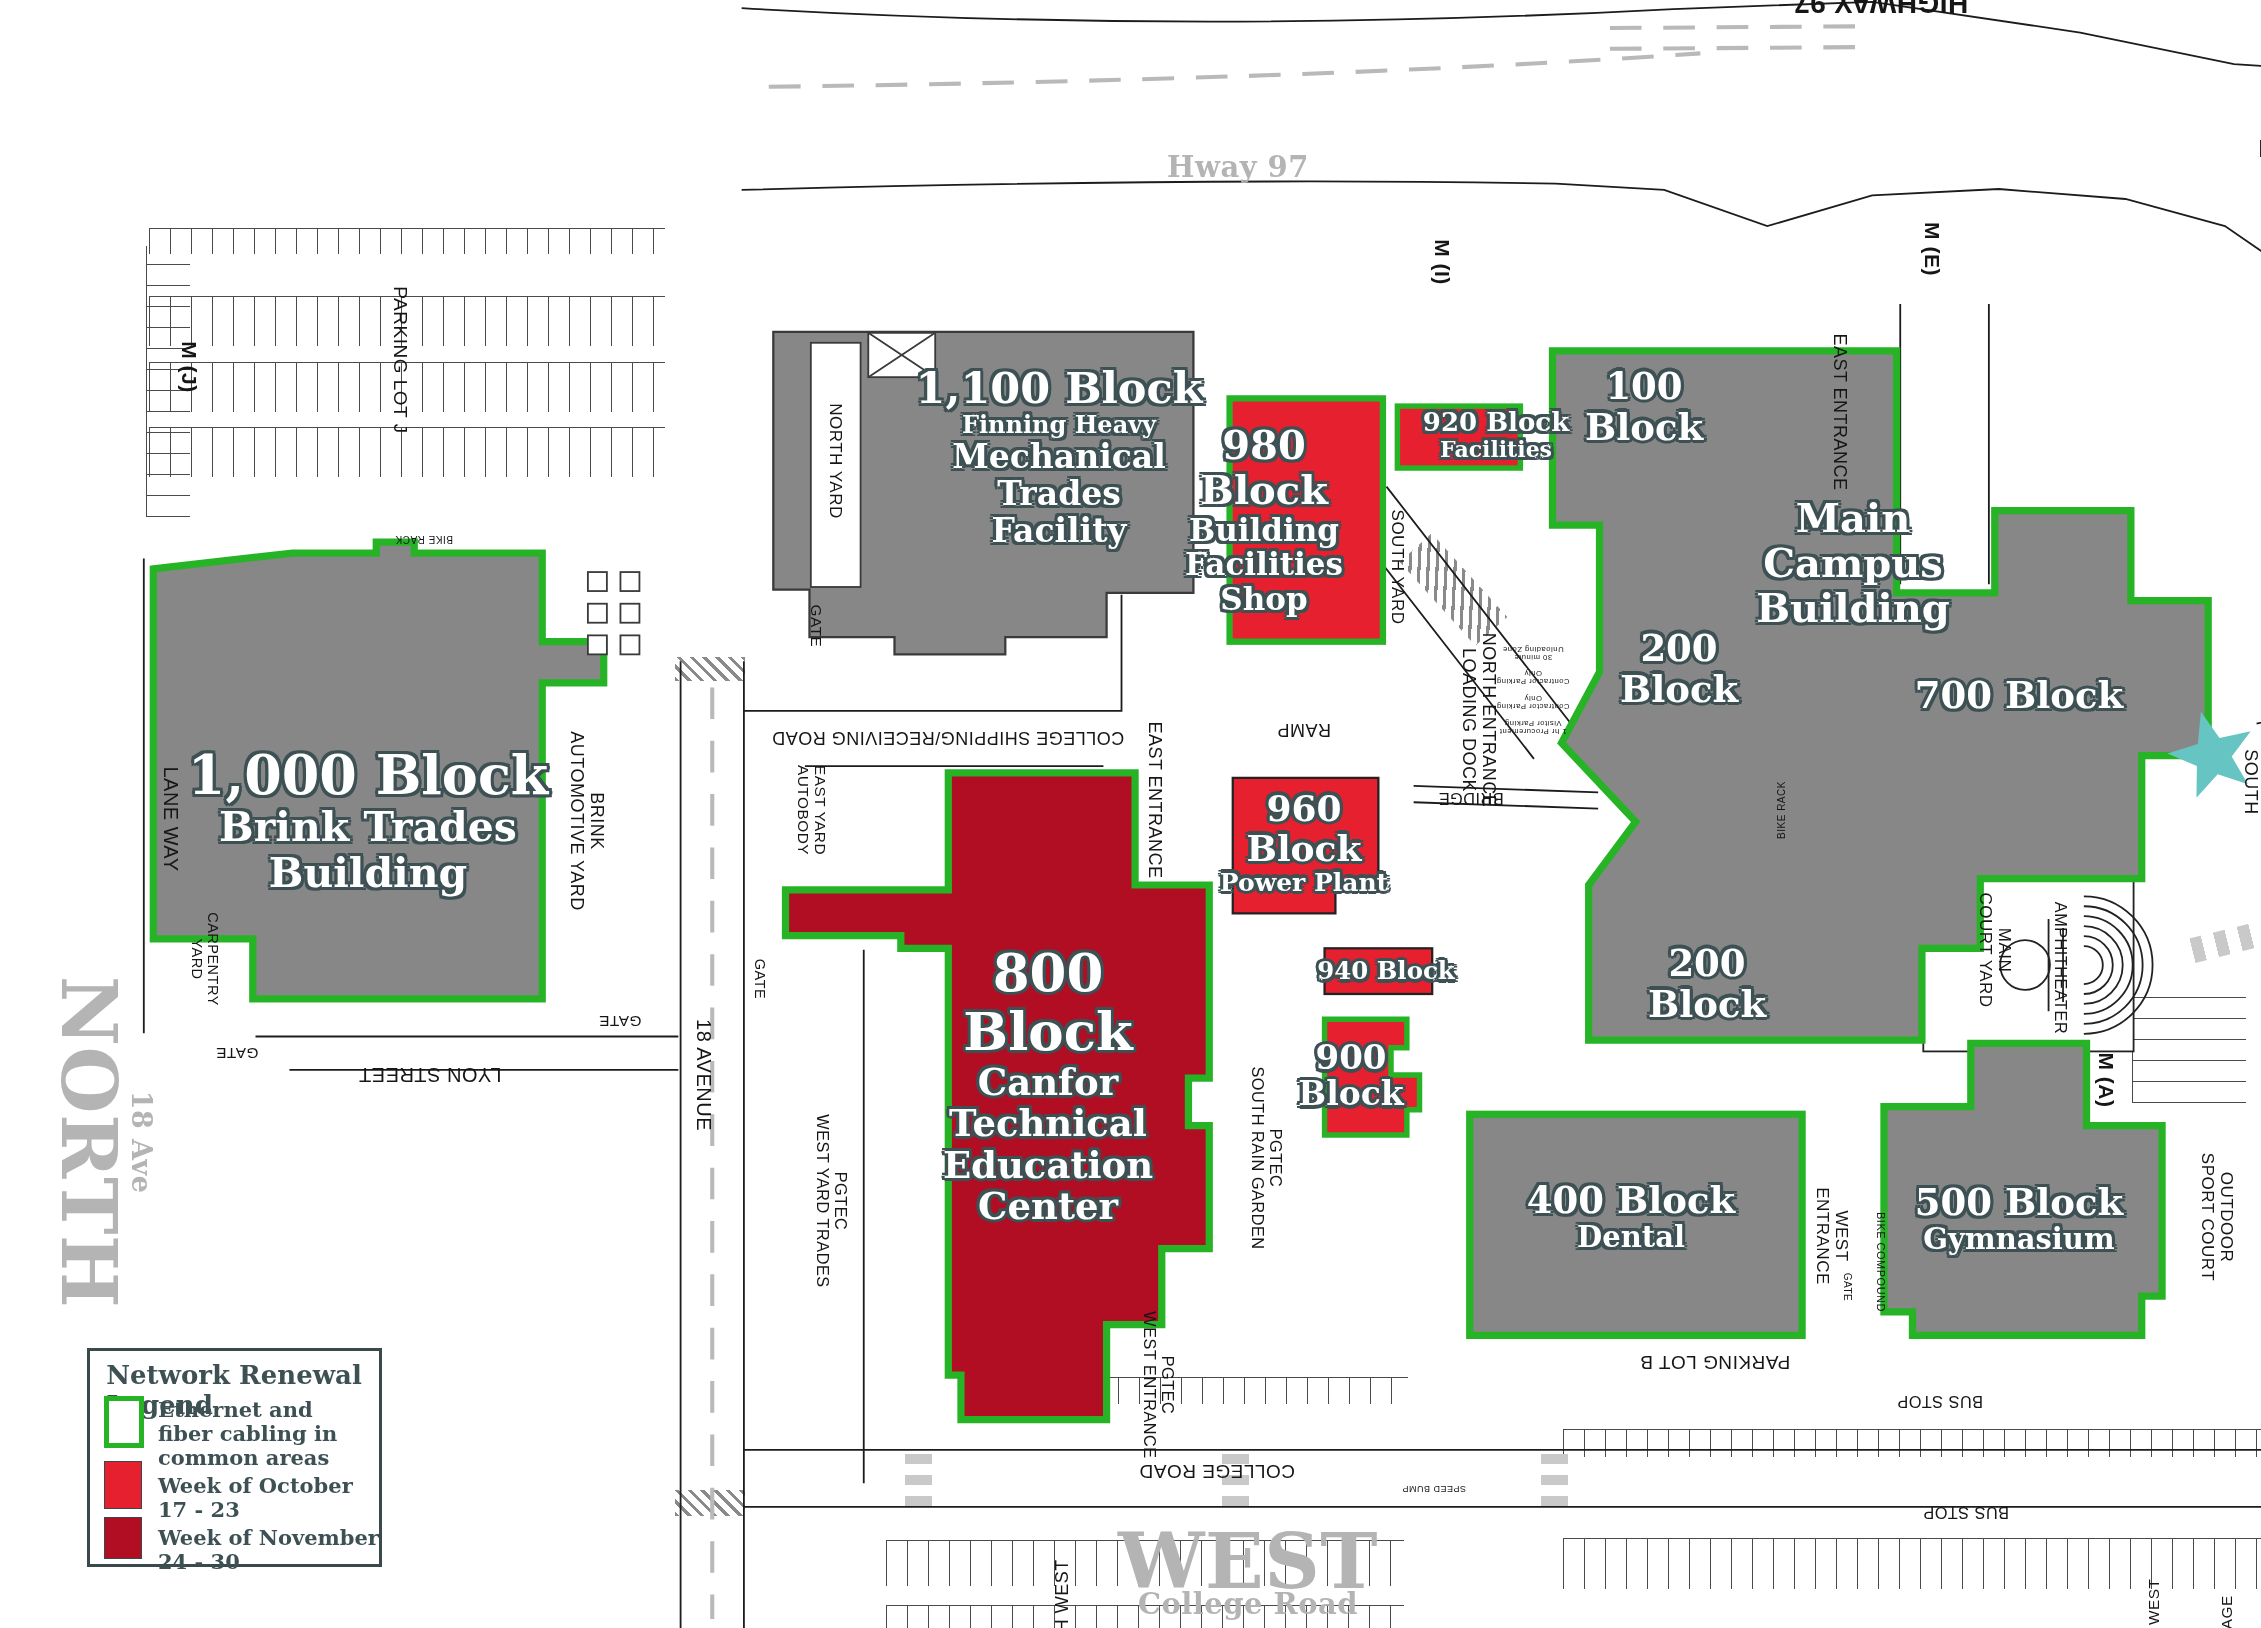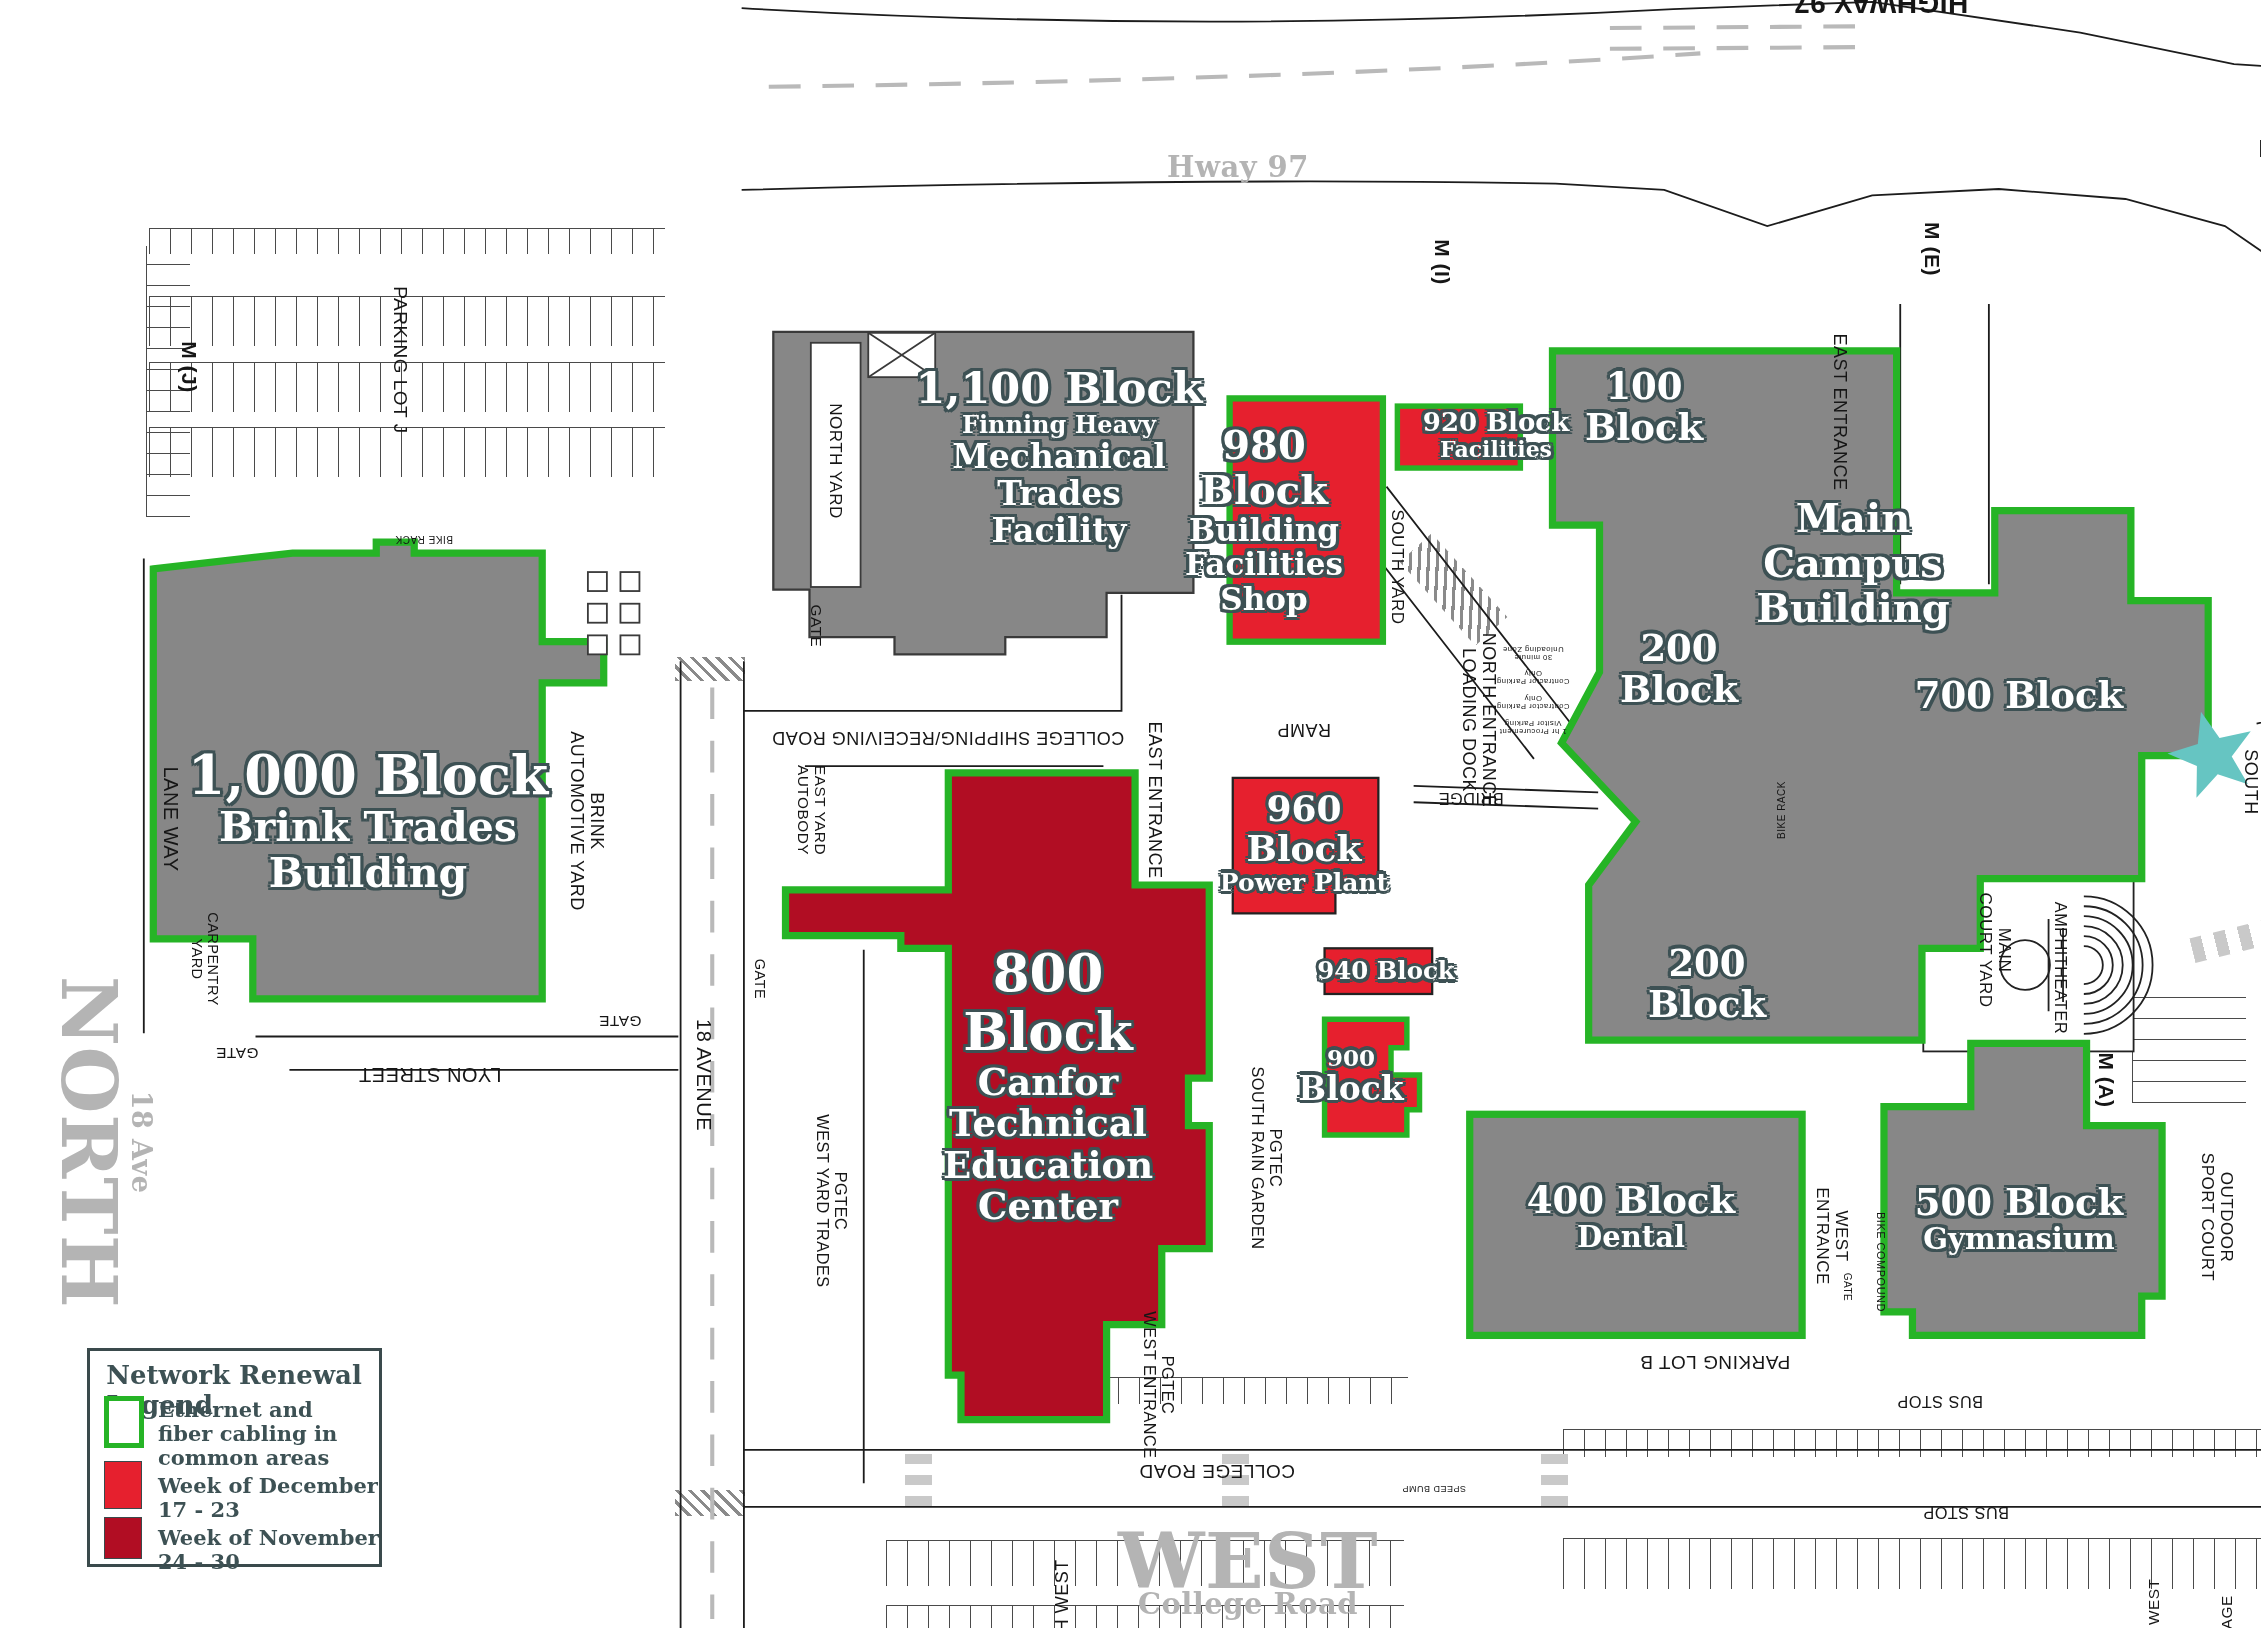--- a/index.html
+++ b/index.html
@@ -158,21 +158,21 @@
   </div>
   <div class="blk sl" style="left:1304px;top:842px;">
     <div style="font-size:36px;">960</div>
     <div style="font-size:36px;">Block</div>
     <div style="font-size:25px;">Power Plant</div>
   </div>
   <div class="blk sl" style="left:1378px;top:971px;padding-left:16px;">
     <div style="font-size:24.4px;">940 Block</div>
   </div>
   <div class="blk sl" style="left:1351px;top:1076px;">
-    <div style="font-size:23px;">900</div>
+    <div style="font-size:34px;">900</div>
     <div style="font-size:33px;">Block</div>
   </div>
   <div class="blk sl" style="left:1048px;top:1085px;">
     <div style="font-size:53px;">800</div>
     <div style="font-size:53px;">Block</div>
     <div style="font-size:37px;">Canfor</div>
     <div style="font-size:37px;">Technical</div>
     <div style="font-size:37px;">Education</div>
     <div style="font-size:37px;">Center</div>
   </div>
@@ -285,19 +285,19 @@
   <div class="lbl r180" style="left:1533px;top:727px;font-size:7.7px;white-space:normal;width:81px;">1 hr Procurement Visitor Parking</div>
   <div class="lbl r270" style="left:1063px;top:1608px;font-size:18px;">RTH WEST</div>
   <div class="lbl r270" style="left:2154px;top:1610px;font-size:15.4px;">C WEST</div>
   <div class="lbl r270" style="left:2227px;top:1618px;font-size:15.4px;">RAGE</div>
 
   <div id="legend">
     <div class="t">Network Renewal Legend</div>
     <div class="sw sw-green" style="left:13.6px;top:45px;width:40px;height:52px;"></div>
     <div class="it" style="left:68px;top:47px;width:204px;white-space:normal;">Ethernet and fiber cabling in common areas</div>
     <div class="sw sw-red" style="left:13.6px;top:110px;width:38px;height:48px;"></div>
-    <div class="it" style="left:68px;top:123px;">Week of December 17 - 23</div>
+    <div class="it" style="left:68px;top:123px;">Week of October 17 - 23</div>
     <div class="sw sw-dred" style="left:13.6px;top:166px;width:38px;height:42px;"></div>
     <div class="it" style="left:68px;top:175px;">Week of November 24 - 30</div>
   </div>
 
 </div>
 
 
 </body></html>

